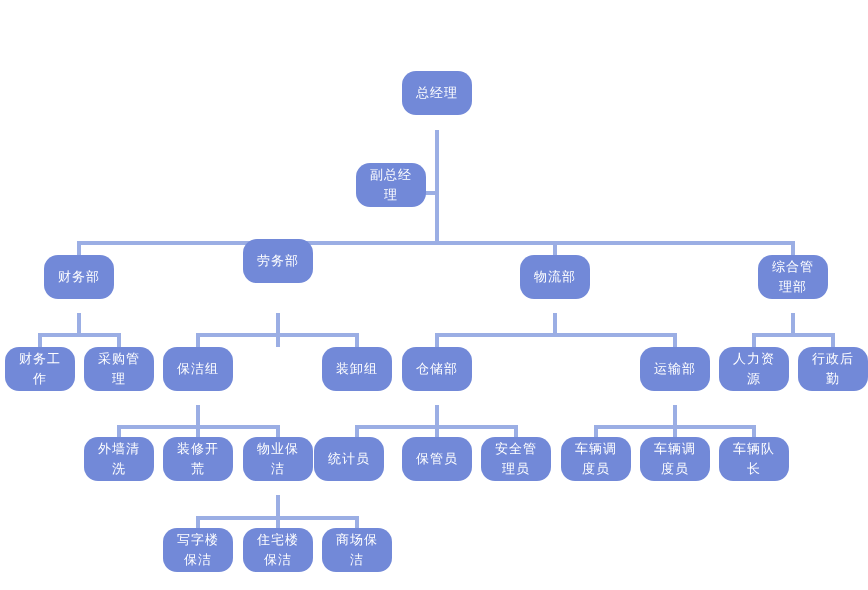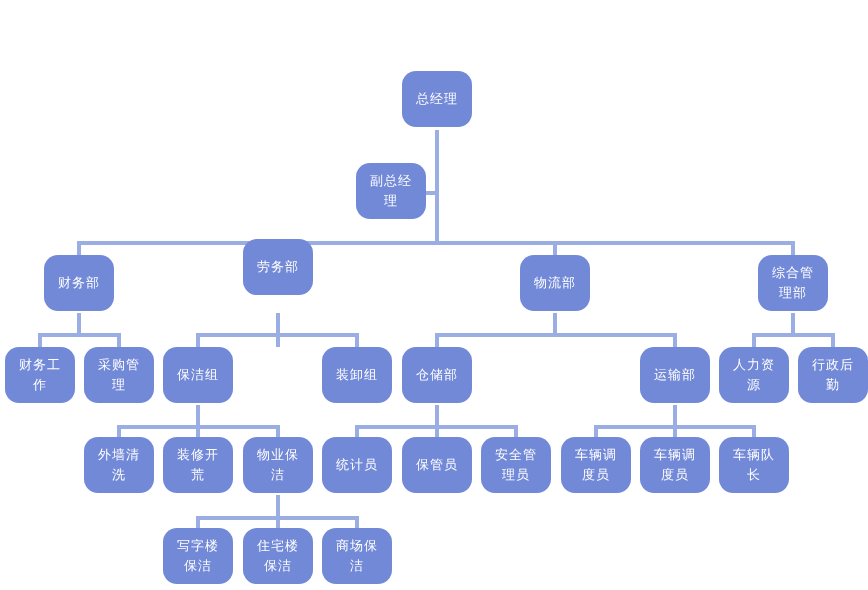--- a/index.html
+++ b/index.html
@@ -11,21 +11,21 @@
   html,body{margin:0;padding:0;background:var(--background);}
   .canvas{
     position:relative;
     width:868px;height:590px;
     background:var(--background);
     overflow:hidden;
     font-family:"DejaVu Sans", sans-serif;
   }
   .node{
     position:absolute;
-    width:70px;height:56px;
+    width:70px;height:44px;
     background:var(--node-fill);
     border-radius:14px;
     color:var(--node-text);
     display:flex;align-items:center;justify-content:center;
     text-align:center;
     font-size:13px;line-height:20px;letter-spacing:1px;
     padding:0 10px;box-sizing:border-box;
     word-break:break-all;
   }
   .conn{position:absolute;background:var(--connector);}
@@ -137,21 +137,21 @@
 
   <div class="node" style="left:84px;top:437px">
       <span>外墙清洗</span>
     </div>
   <div class="node" style="left:163px;top:437px">
       <span>装修开荒</span>
     </div>
   <div class="node" style="left:243px;top:437px">
       <span>物业保洁</span>
     </div>
-  <div class="node" style="left:322px;top:437px">
+  <div class="node" style="left:314px;top:437px">
       <span>统计员</span>
     </div>
   <div class="node" style="left:402px;top:437px">
       <span>保管员</span>
     </div>
   <div class="node" style="left:481px;top:437px">
       <span>安全管理员</span>
     </div>
   <div class="node" style="left:561px;top:437px">
       <span>车辆调度员</span>

